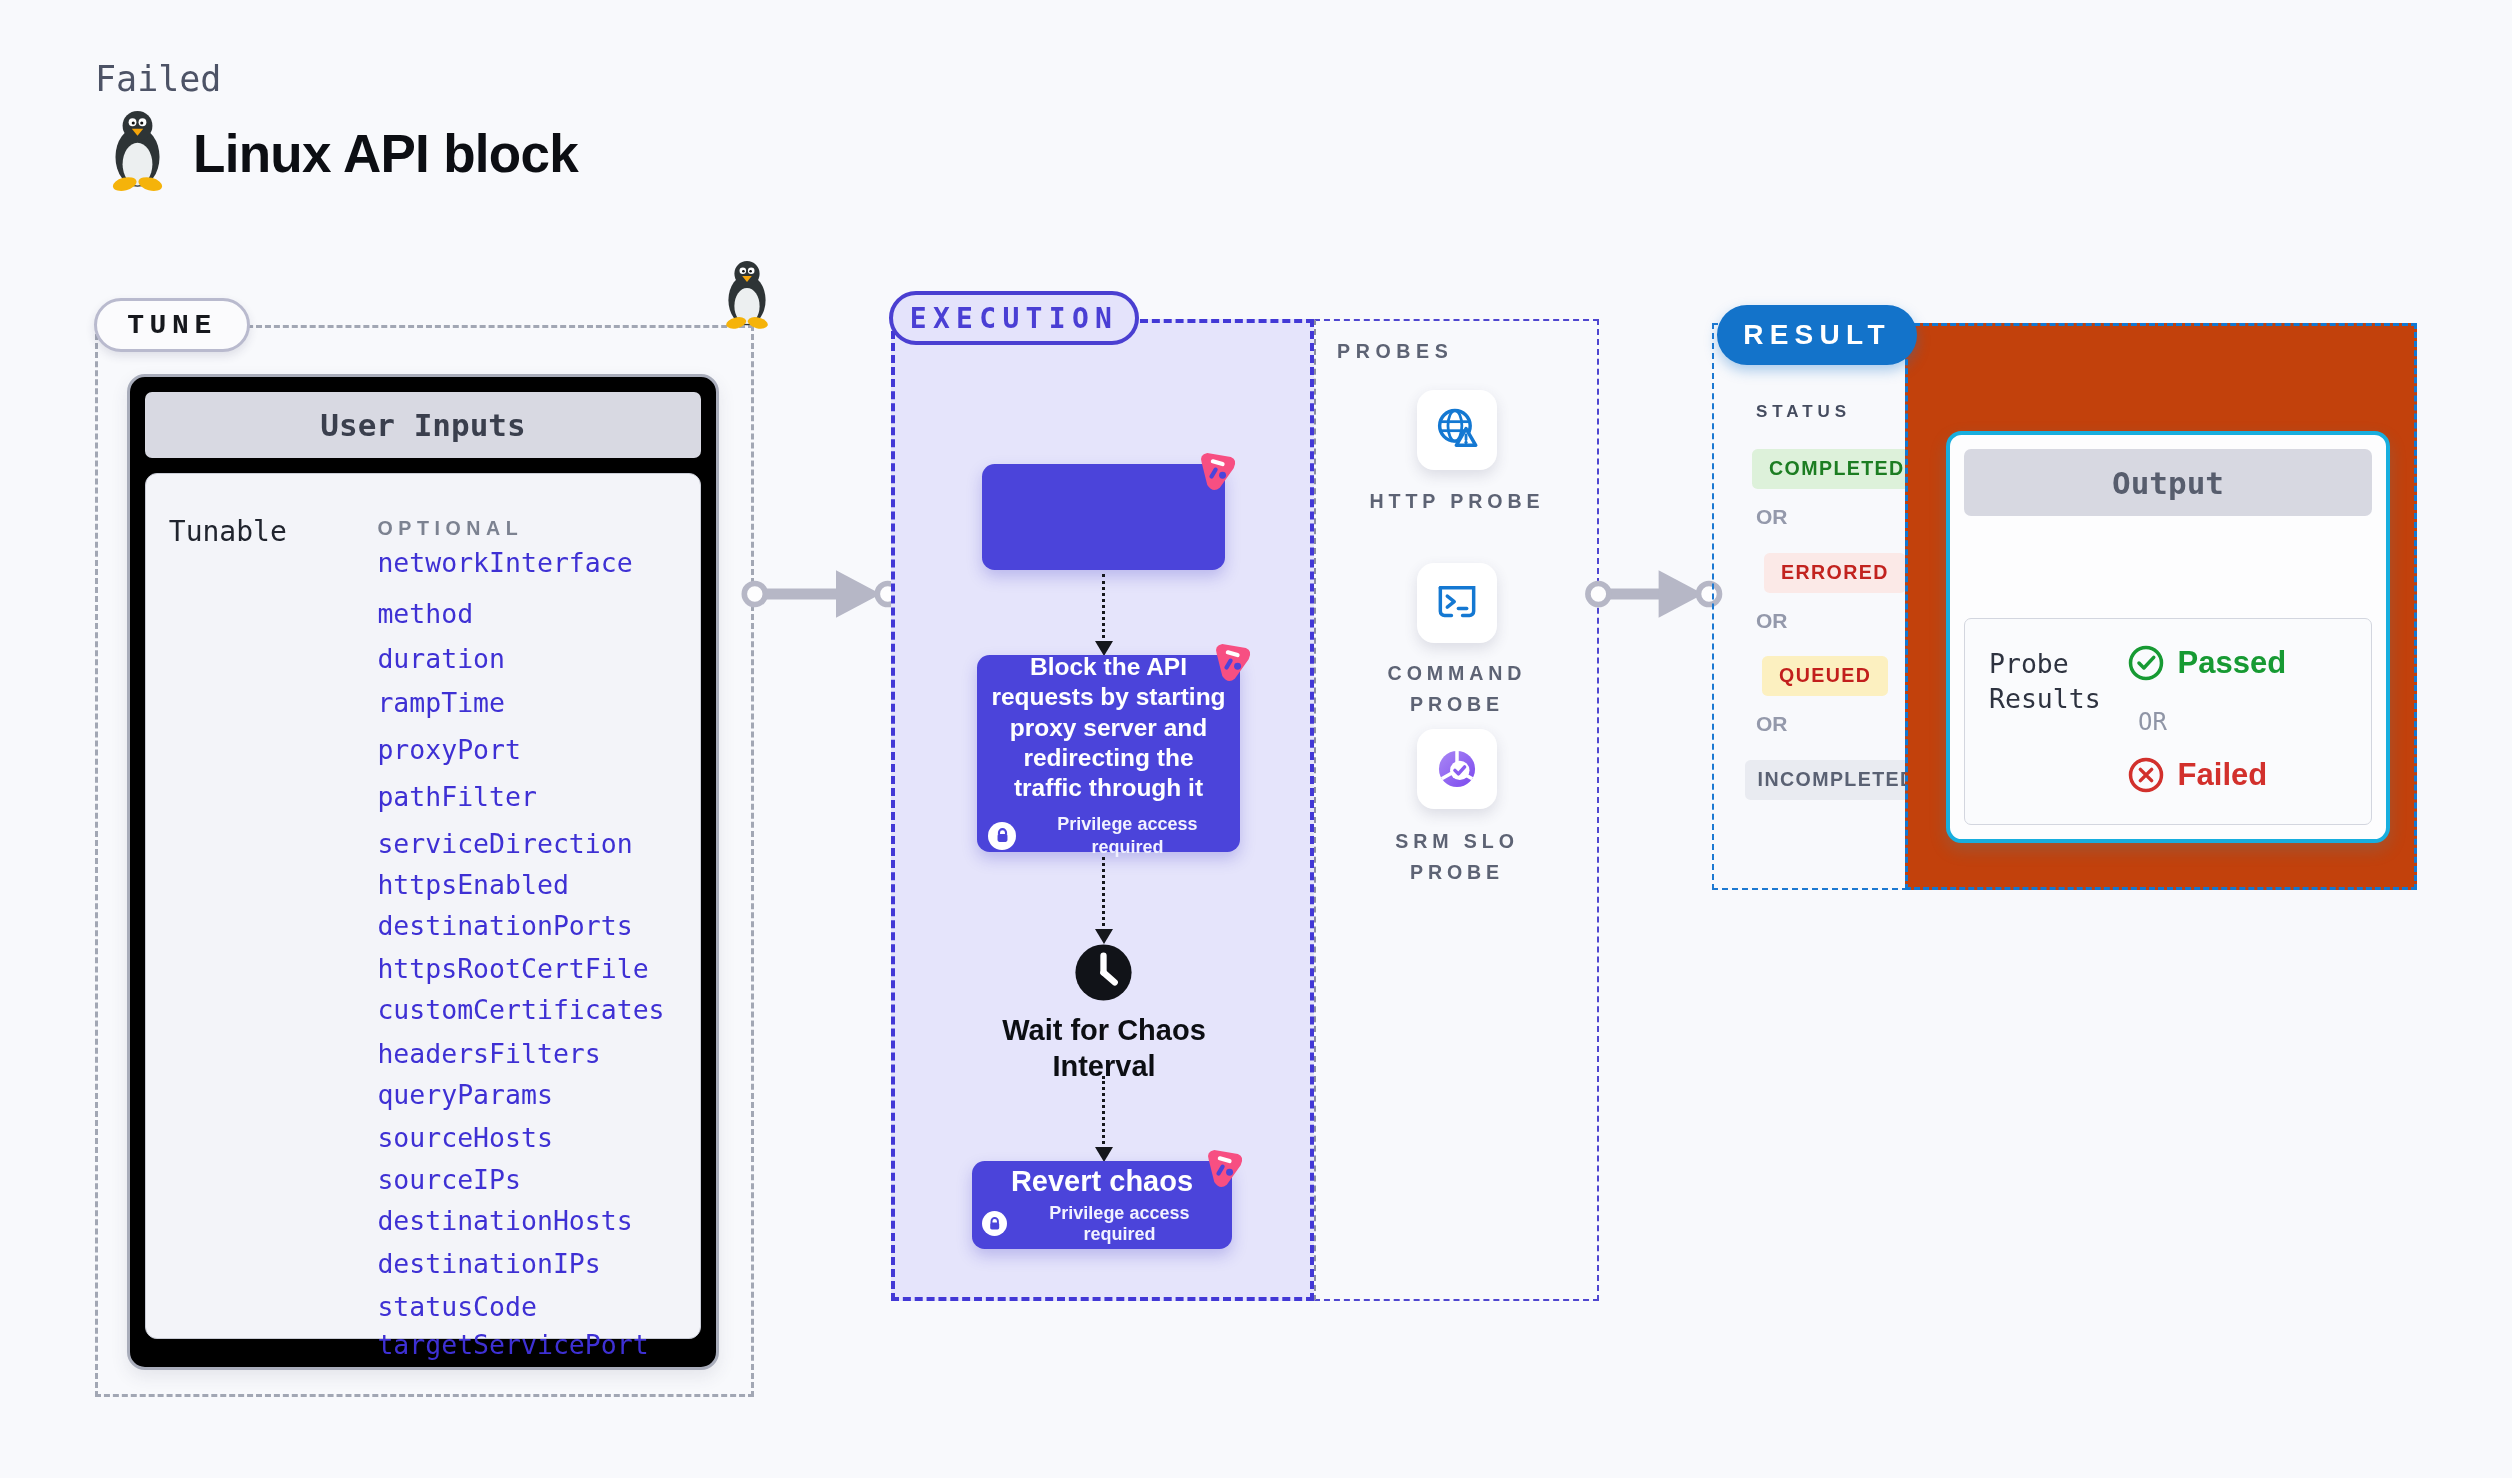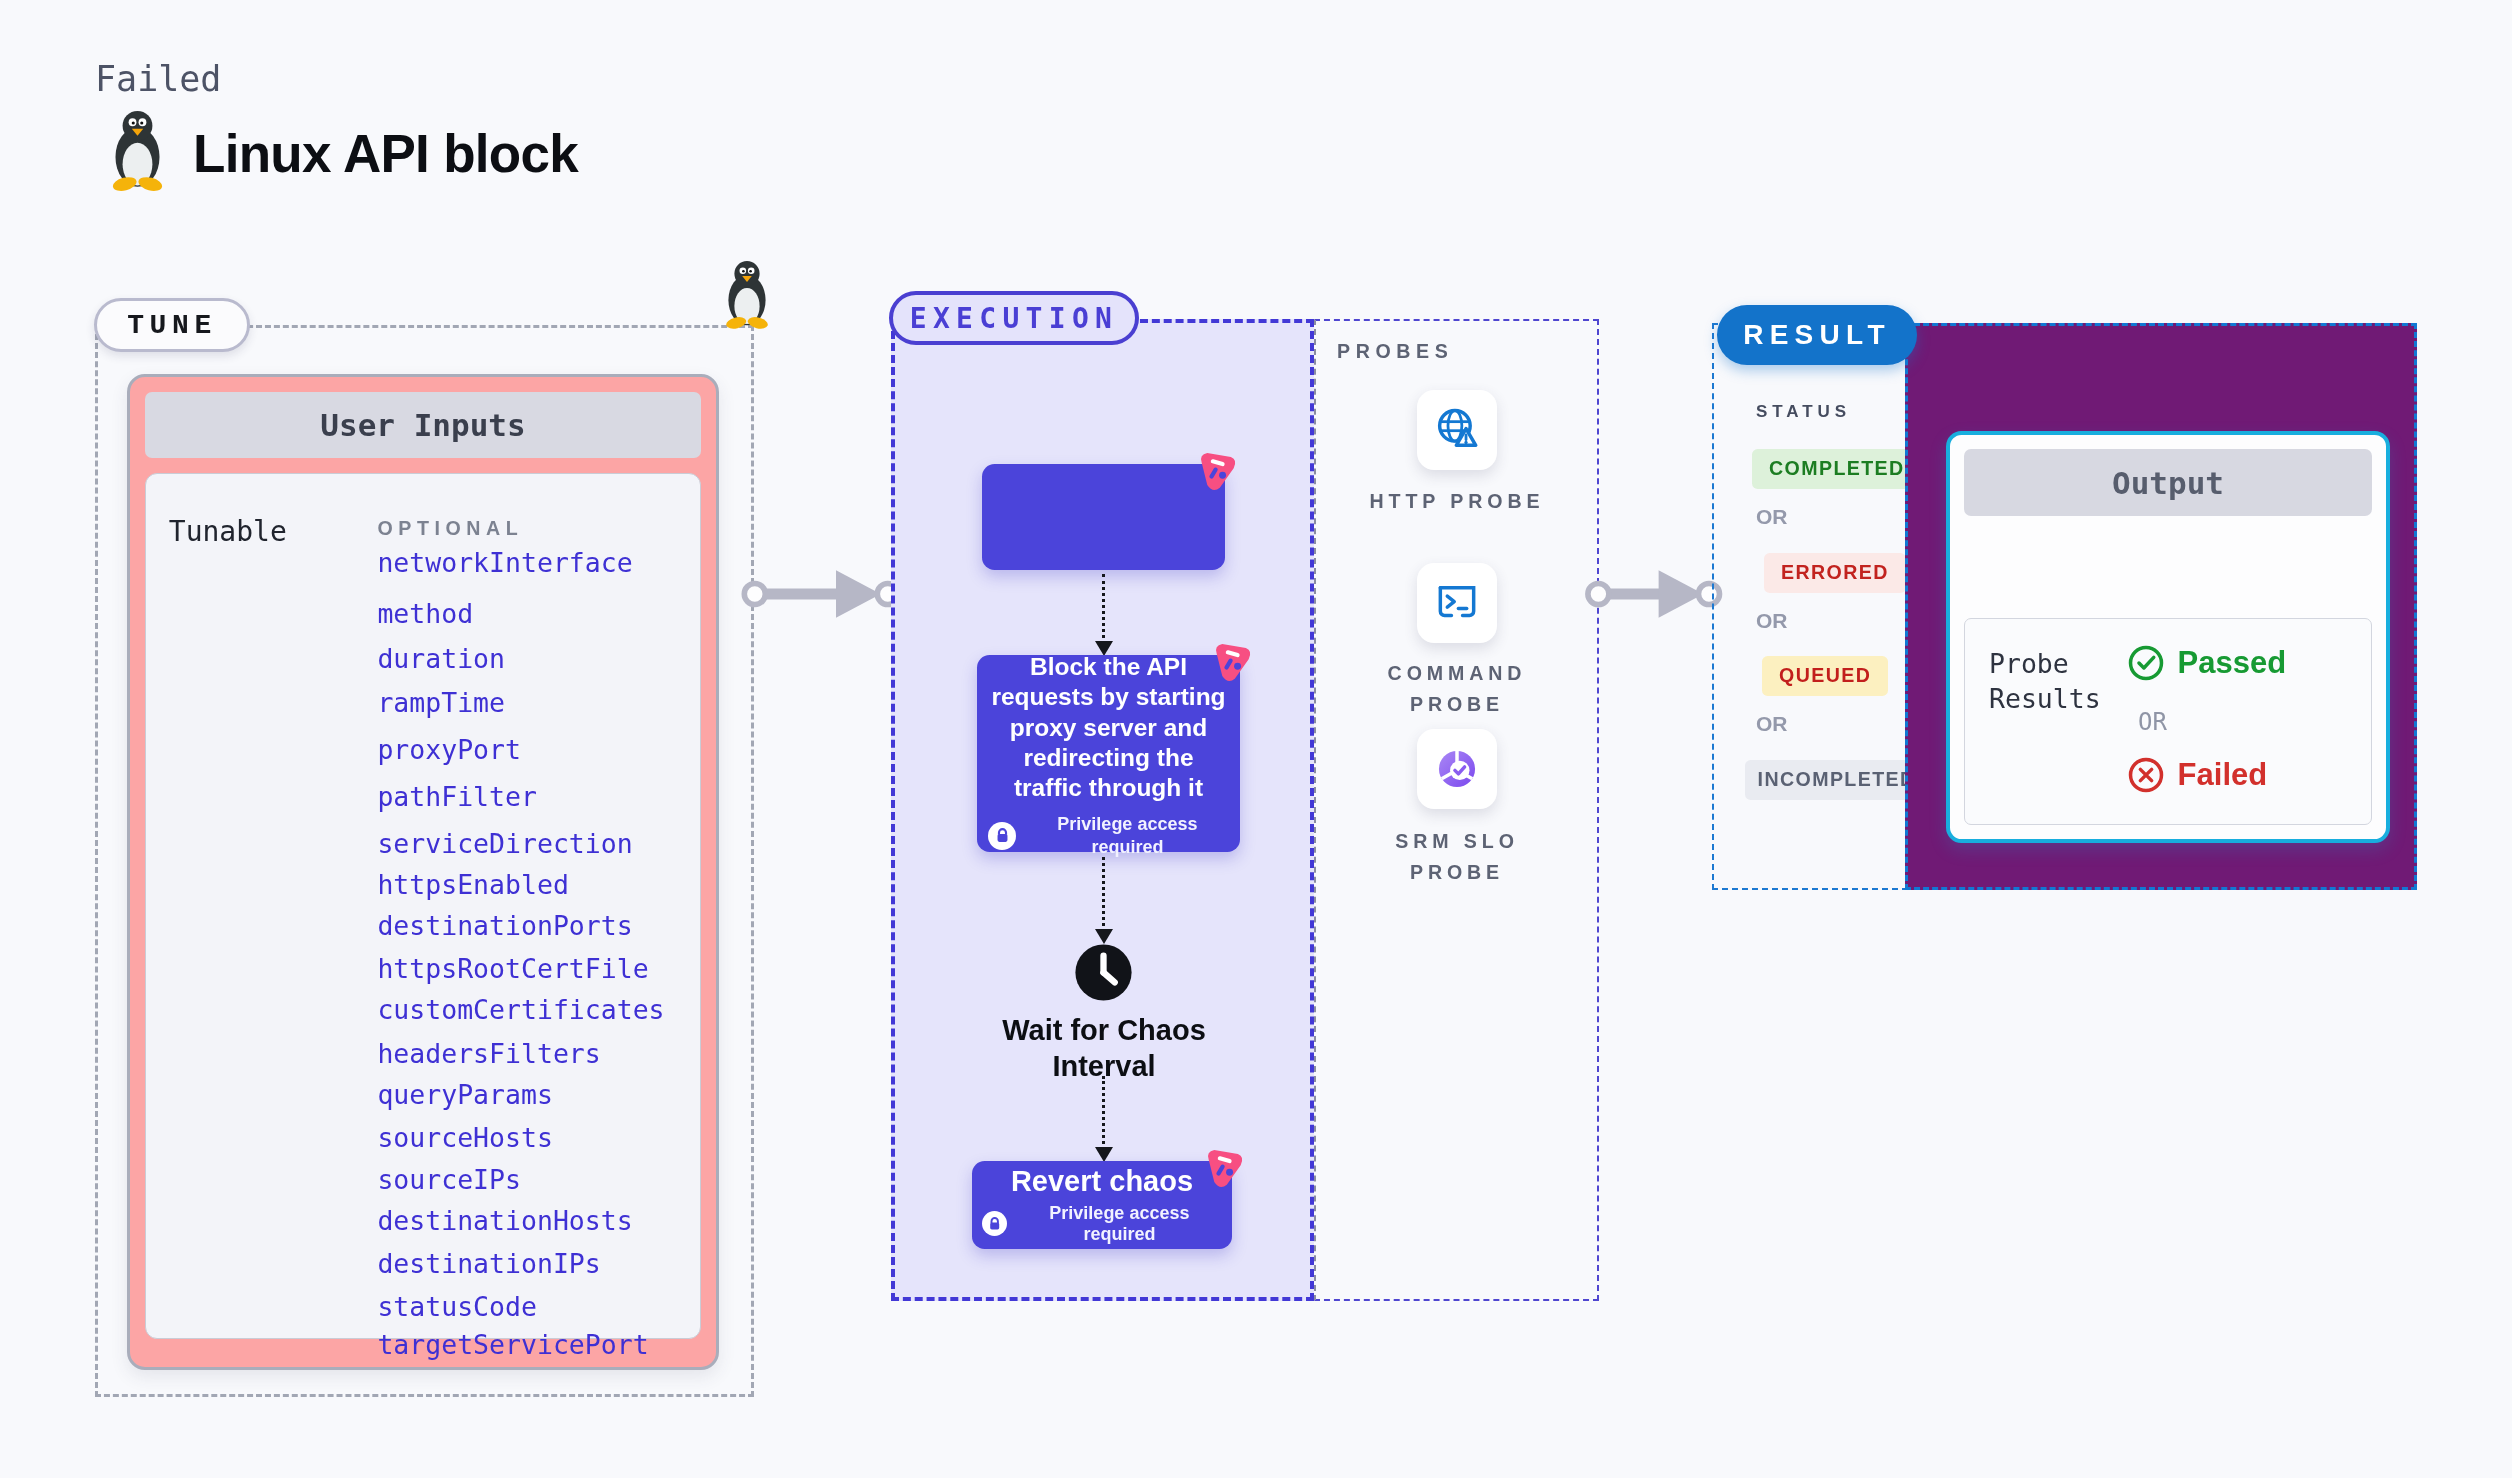--- a/index.html
+++ b/index.html
@@ -24,21 +24,21 @@
                border:4.2px solid #4a3fd1; font-family:"DejaVu Sans Mono",monospace;
                font-size:28px; color:#4a3fd4; letter-spacing:6.3px; }
   .pill-result { left:1717px; top:305px; width:200px; height:60px; background:#1373ca;
                color:#ffffff; font-size:28px; letter-spacing:6.3px;
                box-shadow:0 5.6px 12.6px rgba(19,115,202,.35); }
 
   
   .tune-box { position:absolute; left:95px; top:325px; width:659px; height:1072px;
               border:3.5px dashed #a2a7b4; }
   .ui-card  { position:absolute; left:127px; top:374px; width:592px; height:996px;
-              background:#fca5a5; border:3.5px solid #a9adbb; border-radius:18px;
+              background:#000000; border:3.5px solid #a9adbb; border-radius:18px;
               box-shadow:0 7px 17px rgba(60,60,90,.10); }
   .ui-card-header { position:absolute; left:15.4px; top:15.4px; right:15.4px; height:66px;
               background:#d8d9e2; border-radius:7px; display:flex; align-items:center;
               justify-content:center; font-family:"DejaVu Sans Mono",monospace;
               font-size:31px; font-weight:bold; color:#3a3f4d; }
   .ui-list-box { position:absolute; left:15.4px; top:96px; right:15.4px; bottom:28px;
               background:#f3f4f9; border:1.4px solid #c9ccd6; border-radius:12px; }
   .tunable-label { position:absolute; left:22.4px; top:41px; font-family:"DejaVu Sans Mono",monospace;
               font-size:28px; color:#20242e; }
   .optional-label { position:absolute; left:231px; top:43px; font-size:19.6px; font-weight:bold;
@@ -101,21 +101,21 @@
   .badge { position:absolute; left:38px; font-size:19.6px; font-weight:bold; letter-spacing:1.4px;
           padding:8.4px 17px; border-radius:5.6px; white-space:nowrap; }
   .b-completed   { top:124px; background:#ddf1da; color:#1c7d22; }
   .b-errored     { top:228px; background:#fbe9e7; color:#c2231f; left:50px; }
   .b-queued      { top:331px; background:#fcf0c0; color:#c21f1c; left:48px; }
   .b-incompleted { top:435px; background:#e9ebf1; color:#5a6173; left:31px; padding-left:12.6px; padding-right:12.6px; }
   .or-status { position:absolute; left:42px; font-size:21px; font-weight:bold; color:#9499ab; }
   .or-1 { top:180px; } .or-2 { top:284px; } .or-3 { top:387px; }
 
   .output-box { position:absolute; left:1905px; top:323px; width:512px; height:567px;
-          background:#701a75; border:3.5px dashed #1178d3; }
+          background:#c2410c; border:3.5px dashed #1178d3; }
   .output-card { position:absolute; left:38px; top:105px; width:444px; height:412px;
           background:#fdfdfe; border:4.2px solid #18aede; border-radius:15.4px;
           box-shadow:0 7px 17px rgba(24,174,222,.18); }
   .output-header { position:absolute; left:14px; top:14px; right:14px; height:67px;
           background:#d7d8e1; border-radius:7px; display:flex; align-items:center; justify-content:center;
           font-family:"DejaVu Sans Mono",monospace; font-size:31px; font-weight:bold; color:#575d6d; }
   .row-box { position:absolute; left:14px; right:14px; background:#fafbfd;
           border:1.4px solid #d3d6df; border-radius:7px; }
   .row-metrics { top:95px; height:74px; }
   .row-proberes { top:183px; height:207px; }

